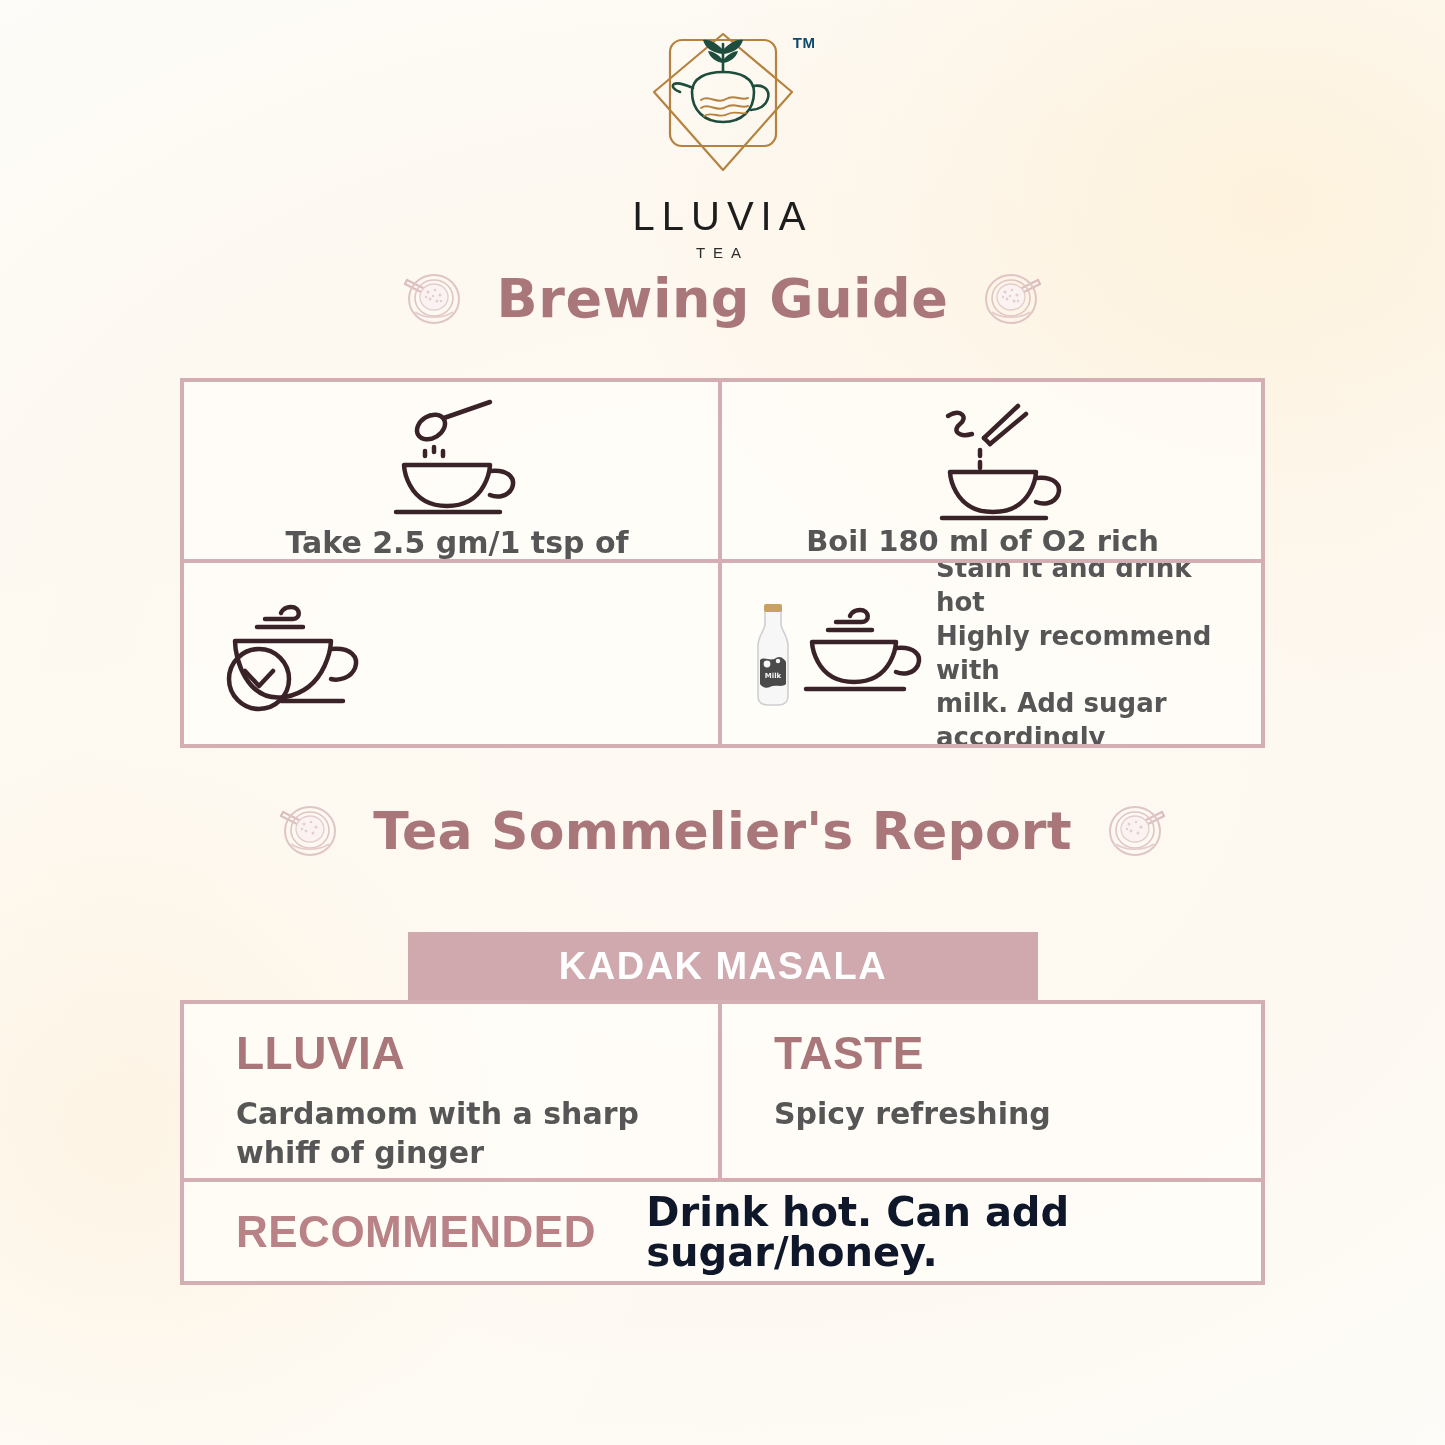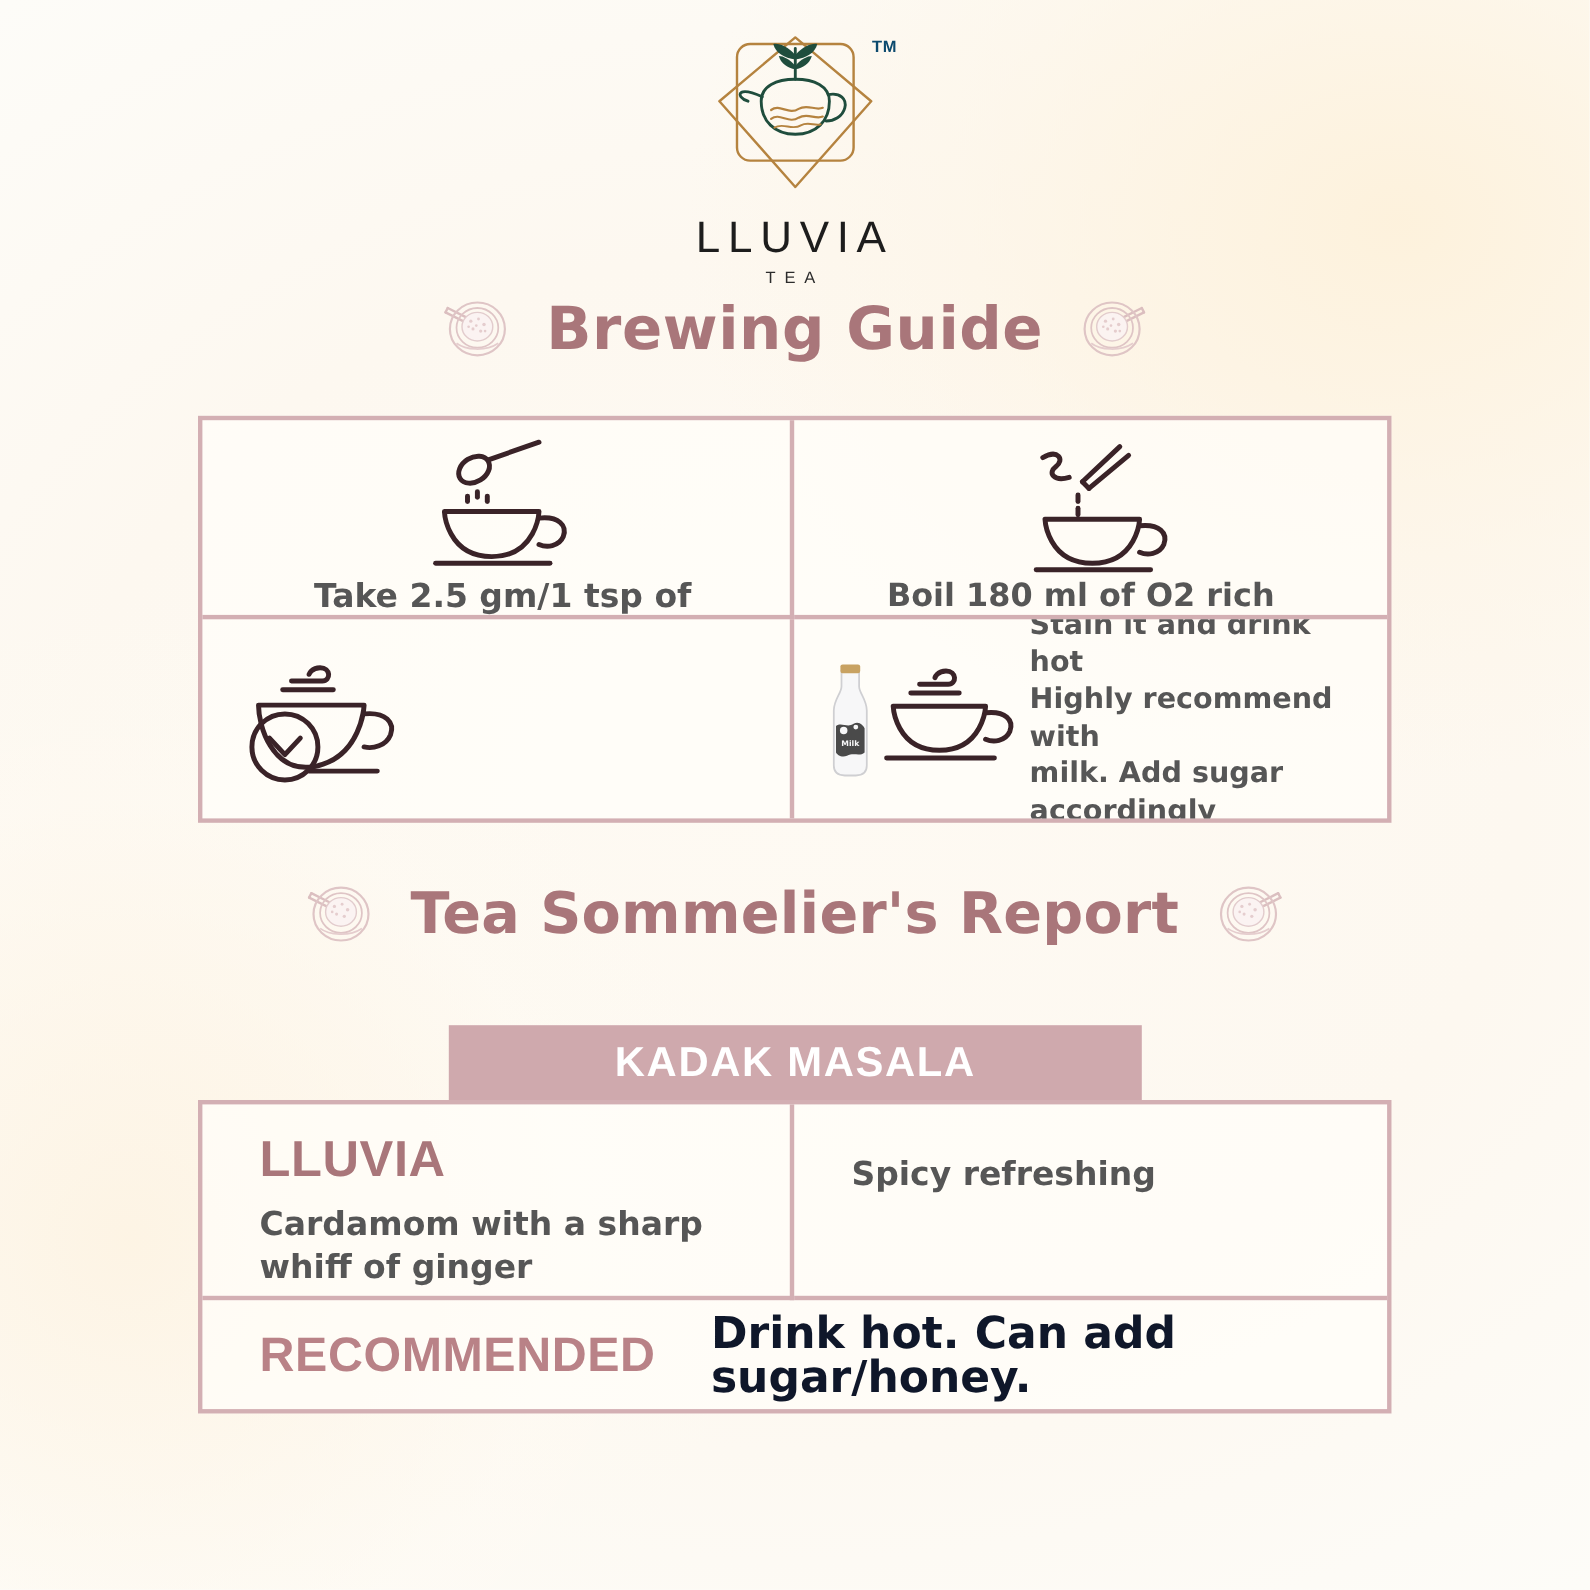--- a/index.html
+++ b/index.html
@@ -467,20 +467,21 @@
 
   <div class="report-grid">
 
     <div class="rep-cell b-r b-b">
       <div class="rep-label">LLUVIA</div>
       <div class="rep-value">Cardamom with a sharp
 whiff of ginger</div>
     </div>
 
     <div class="rep-cell b-b">
+      <div class="rep-label">TASTE</div>
       <div class="rep-value">Spicy refreshing</div>
     </div>
 
     <div class="rec-row">
       <div class="rec-label">RECOMMENDED</div>
       <div class="rec-value">Drink hot. Can add sugar/honey.</div>
     </div>
   </div>
 
 </div>

